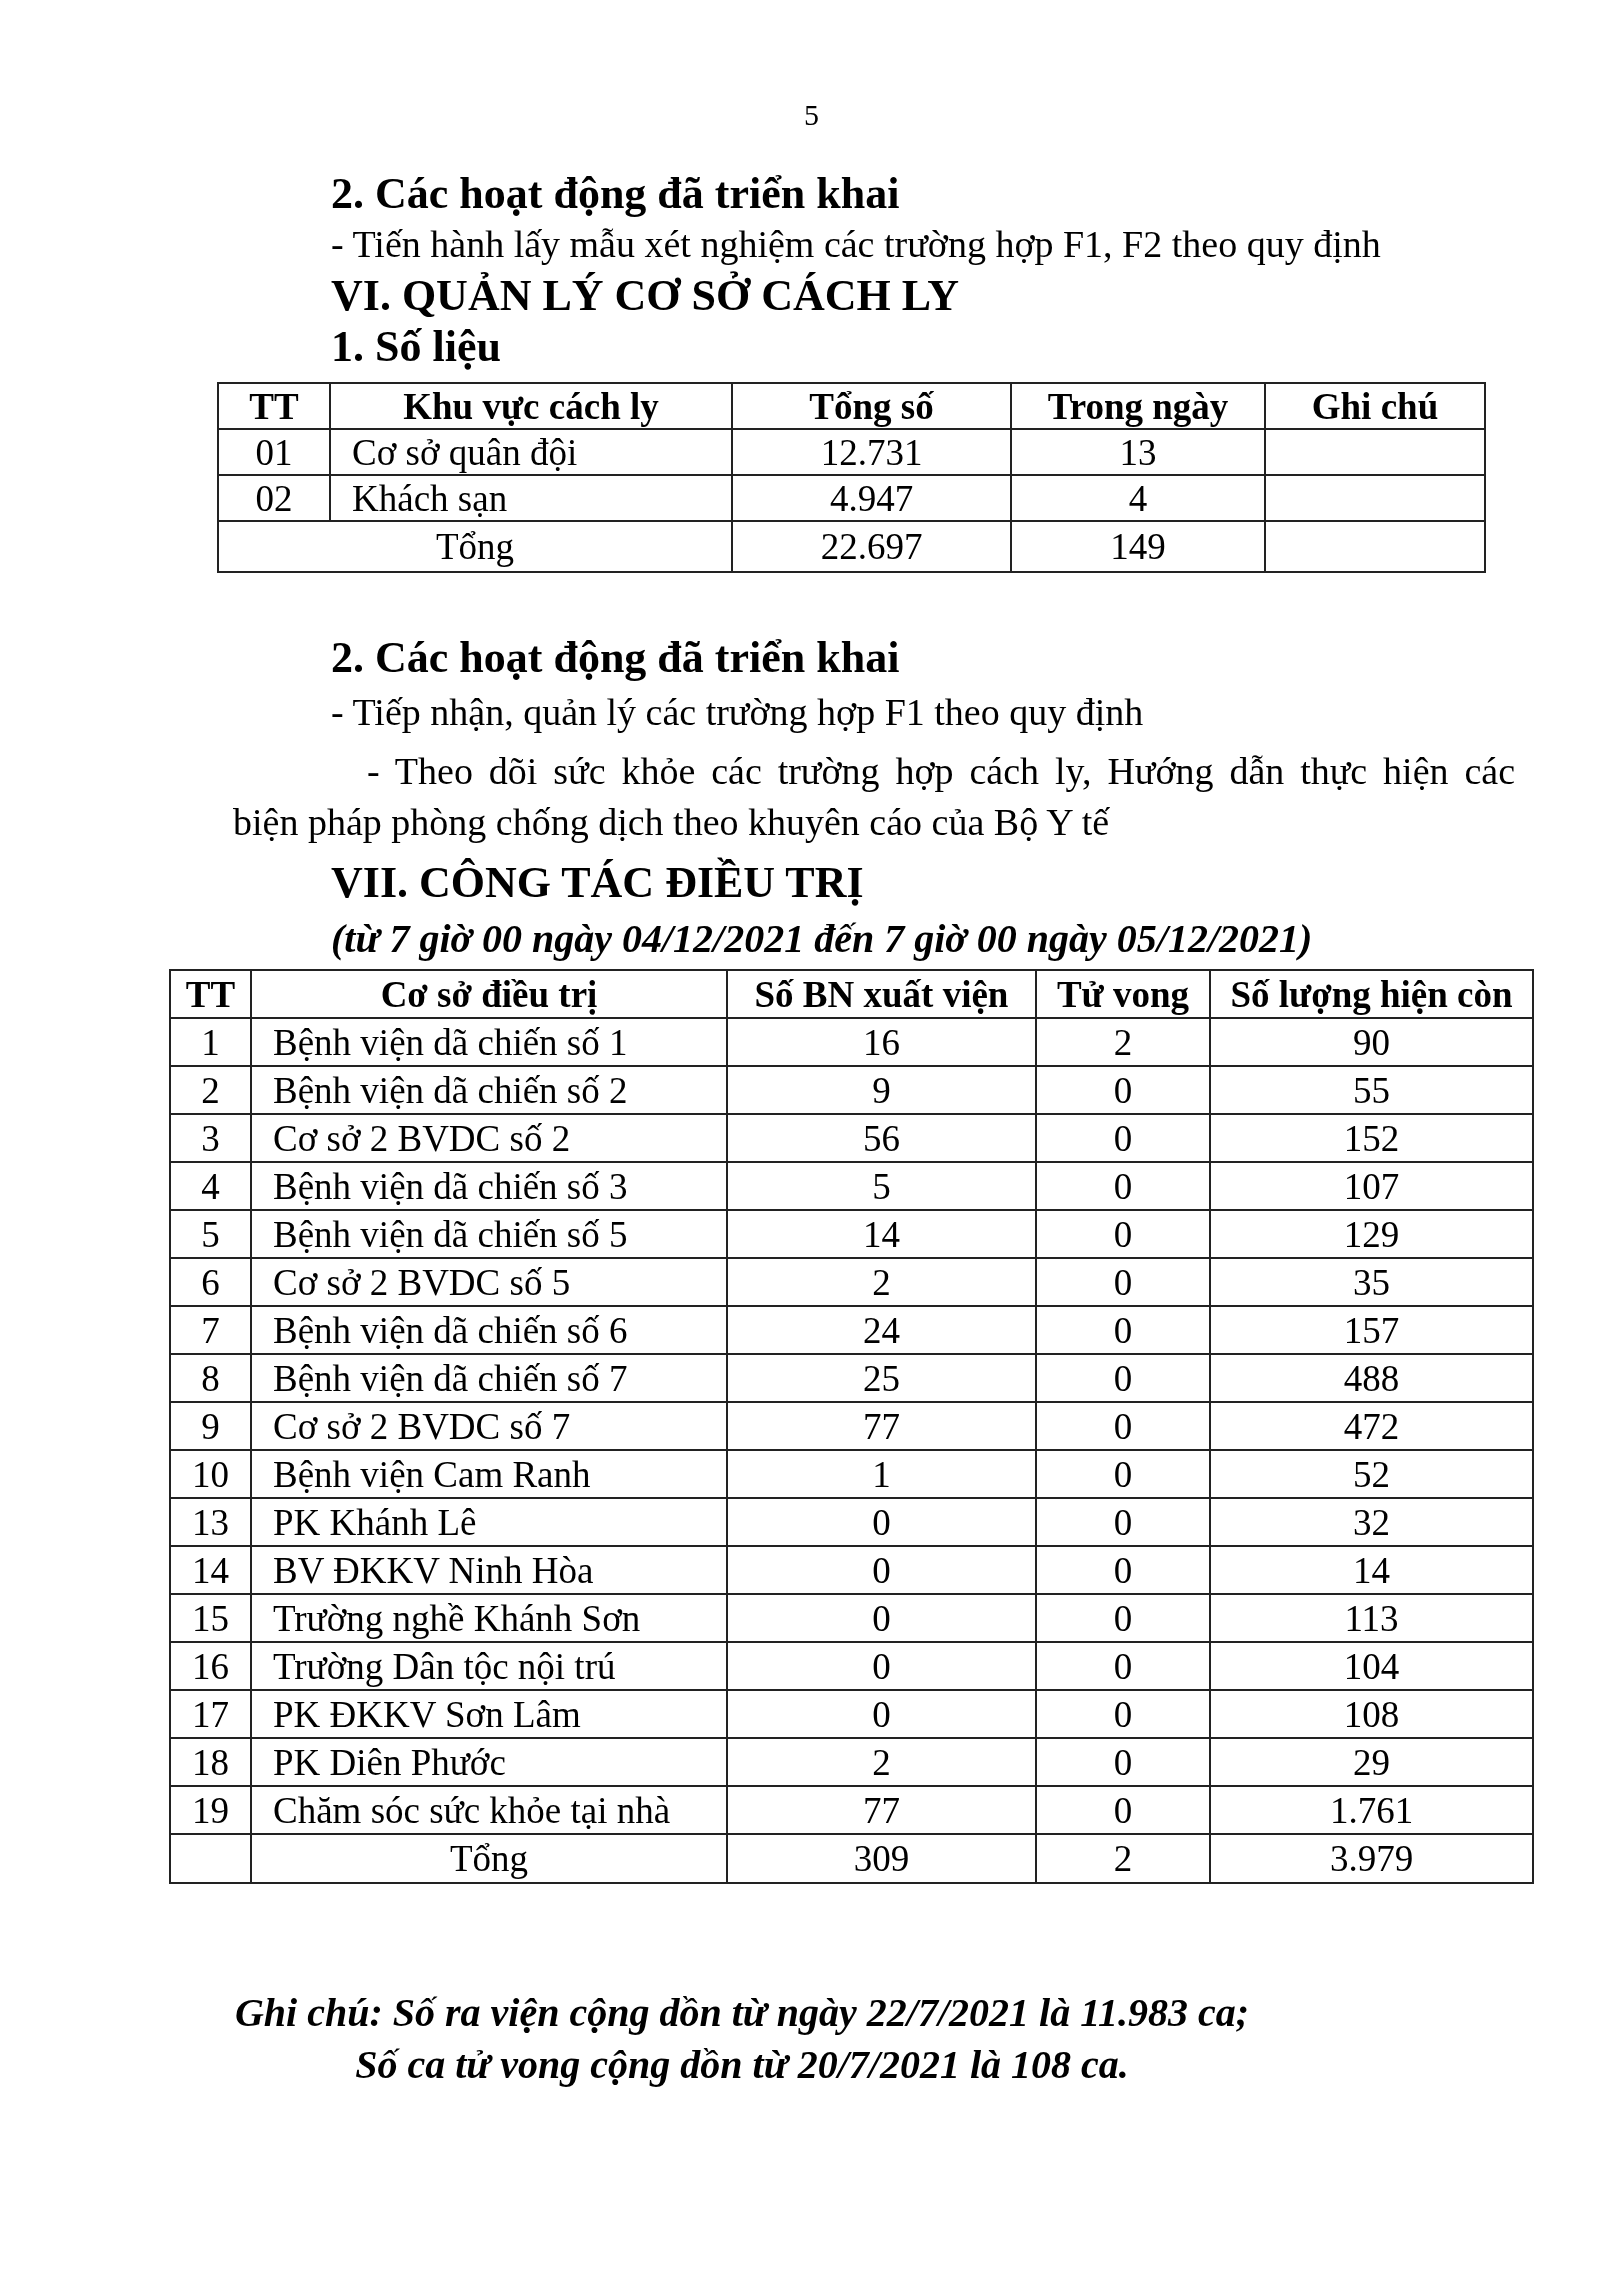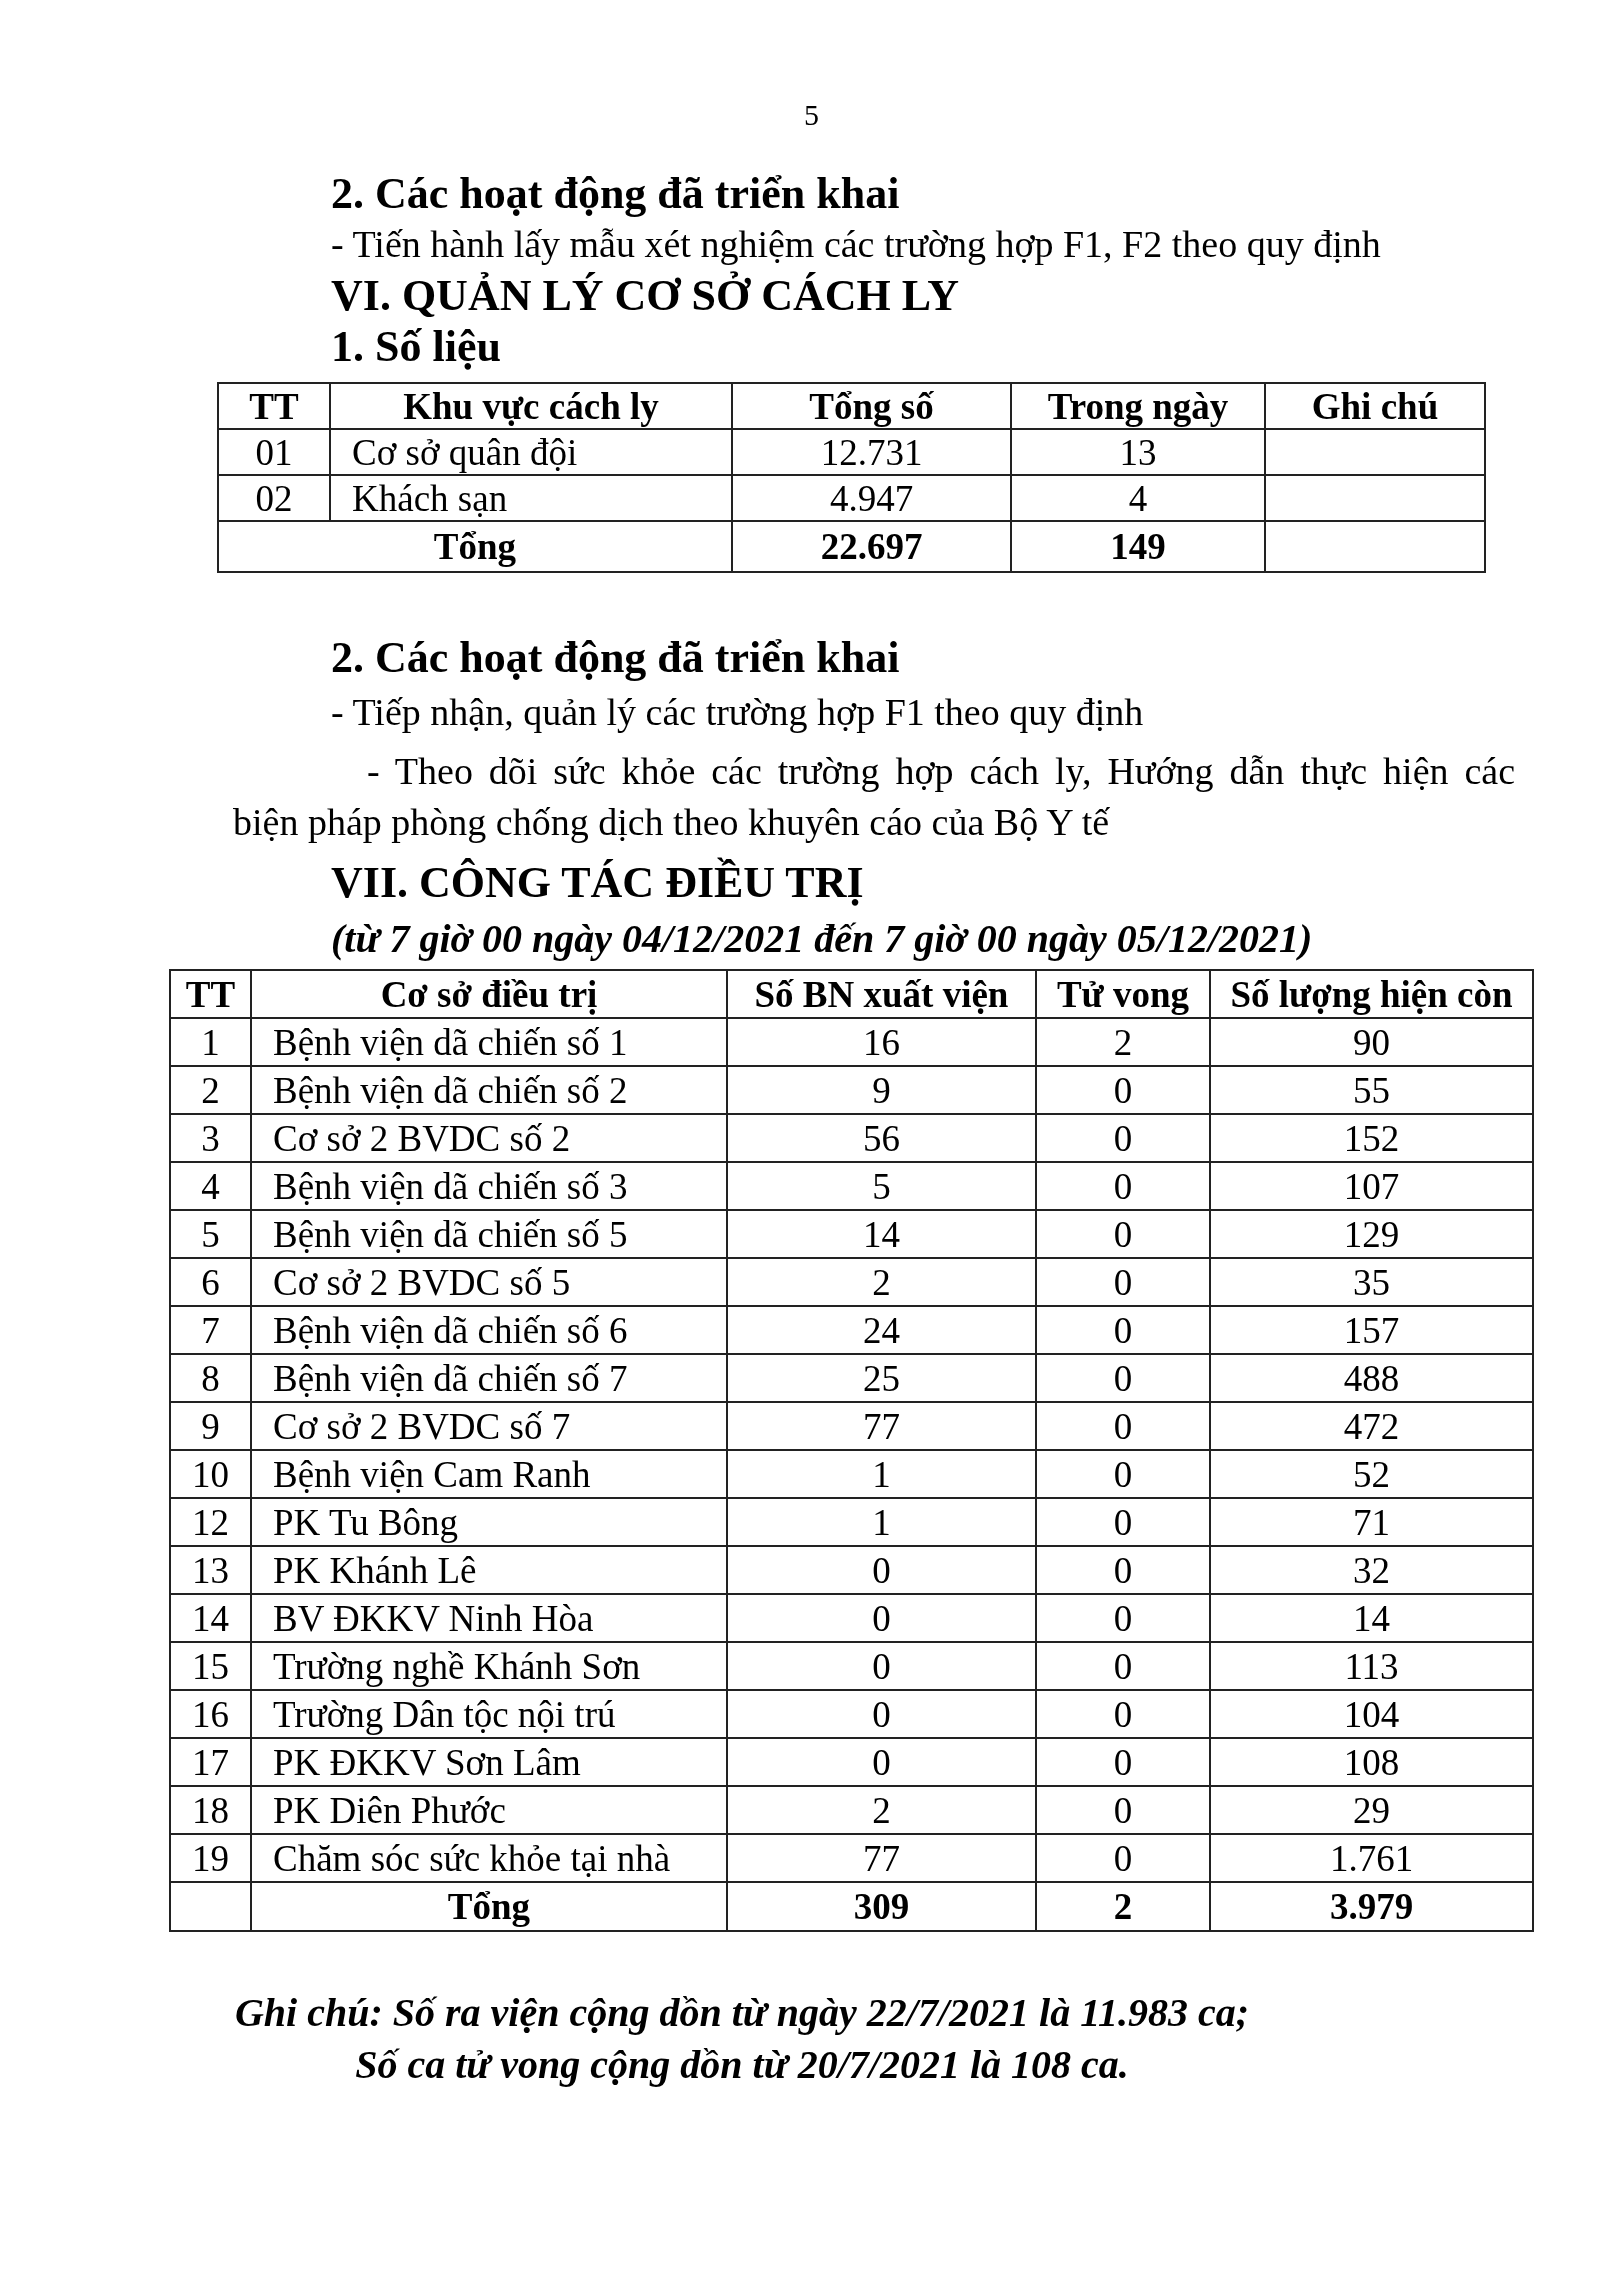--- a/index.html
+++ b/index.html
@@ -8,21 +8,21 @@
   .abs { position: absolute; white-space: nowrap; }
   .page-num { left: 0; width: 1623px; top: 98px; text-align: center; font-size: 30px; }
   .h { font-weight: bold; font-size: 44px; line-height: 46px; }
   .p { font-size: 38px; line-height: 46px; }
   .it { font-style: italic; font-weight: bold; font-size: 40px; line-height: 46px; }
   table { position: absolute; border-collapse: collapse; table-layout: fixed; }
   td, th { border: 2.6px solid #222; padding: 0; font-size: 37px; line-height: 1; vertical-align: middle; }
   th { font-weight: bold; text-align: center; }
   td.c { text-align: center; }
   td.l { text-align: left; padding-left: 21px; }
-  tr.total td { font-weight: bold; border-radius: 20px; }
+  tr.total td { font-weight: normal; border-radius: 20px; }
   #t1 { left: 217px; top: 382px; width: 1267px; }
   #t1 tr { height: 46px; }
   #t1 tr.total { height: 51px; }
   #t2 { left: 169px; top: 969px; width: 1363px; }
   #t2 tr { height: 48px; }
   #t2 tr.total { height: 49px; }
   .note { left: 0; width: 1484px; text-align: center; }
 </style>
 </head>
 <body>
@@ -168,27 +168,20 @@
         <td class="c">472</td>
       </tr>
       <tr>
         <td class="c">10</td>
         <td class="l">Bệnh viện Cam Ranh</td>
         <td class="c">1</td>
         <td class="c">0</td>
         <td class="c">52</td>
       </tr>
       <tr>
-        <td class="c">12</td>
-        <td class="l">PK Tu Bông</td>
-        <td class="c">1</td>
-        <td class="c">0</td>
-        <td class="c">71</td>
-      </tr>
-      <tr>
         <td class="c">13</td>
         <td class="l">PK Khánh Lê</td>
         <td class="c">0</td>
         <td class="c">0</td>
         <td class="c">32</td>
       </tr>
       <tr>
         <td class="c">14</td>
         <td class="l">BV ĐKKV Ninh Hòa</td>
         <td class="c">0</td>

